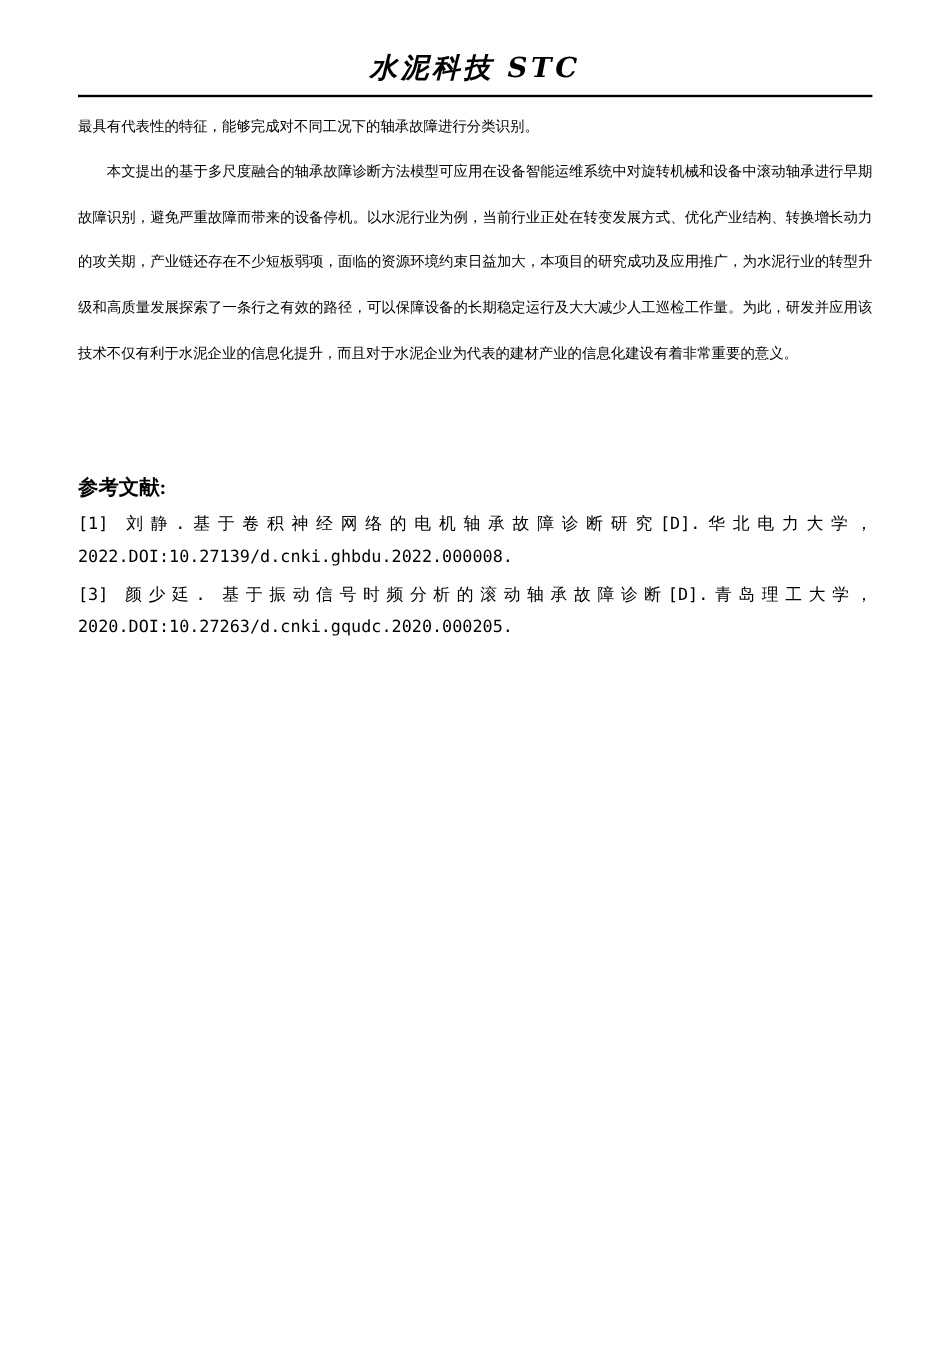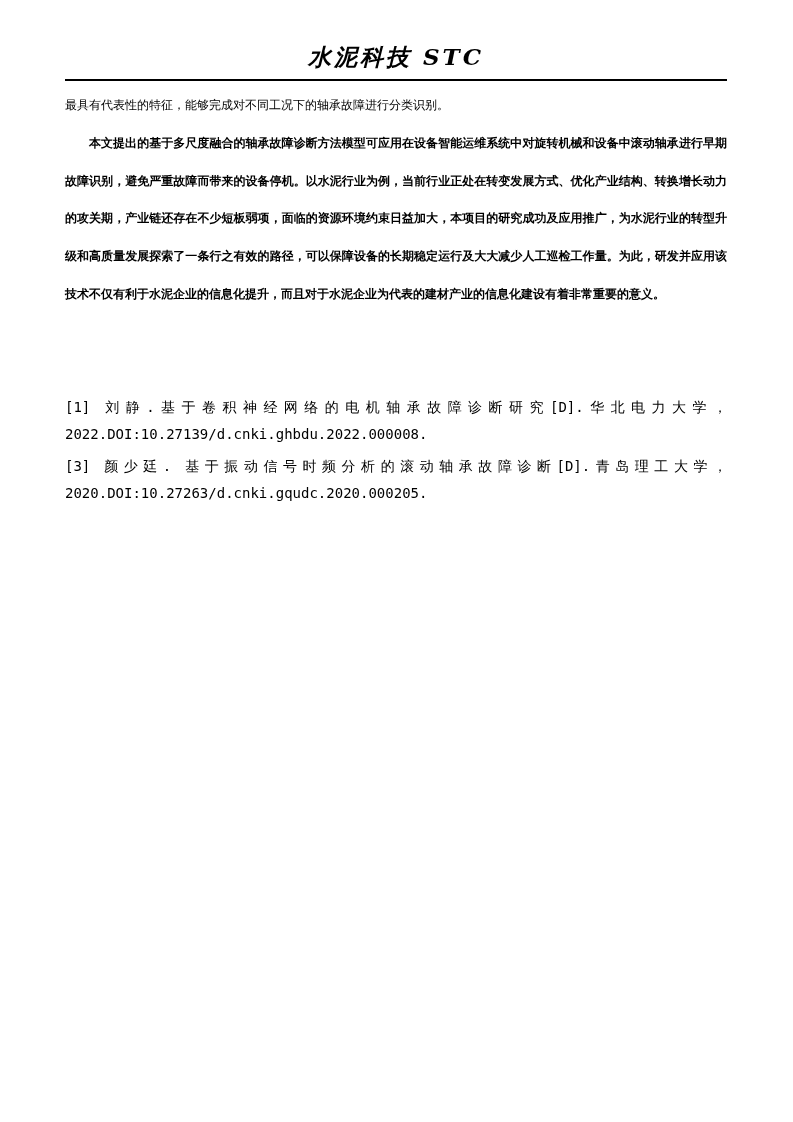--- a/index.html
+++ b/index.html
@@ -35,21 +35,21 @@
     border-bottom: 2.5px solid #000000;
   }
   .body-text {
     margin-top: 6px;
     font-size: 12px;
     line-height: 37.8px;
     text-align: justify;
     font-family: "Liberation Serif", serif;
   }
   .body-text p.cont { text-indent: 0; }
-  .body-text p.para { text-indent: 2em; font-weight: bold; }
+  .body-text p.para { text-indent: 2em; }
   .references {
     margin-top: 80px;
   }
   .ref-heading {
     font-size: 17px;
     font-weight: bold;
     line-height: 26px;
     font-family: "Liberation Serif", serif;
   }
   .ref-item {
@@ -96,20 +96,21 @@
     <div class="journal-title">水泥科技 STC</div>
 
     <div class="header-rule"></div>
 
     <div class="body-text">
       <p class="cont">最具有代表性的特征，能够完成对不同工况下的轴承故障进行分类识别。</p>
       <p class="para">本文提出的基于多尺度融合的轴承故障诊断方法模型可应用在设备智能运维系统中对旋转机械和设备中滚动轴承进行早期故障识别，避免严重故障而带来的设备停机。以水泥行业为例，当前行业正处在转变发展方式、优化产业结构、转换增长动力的攻关期，产业链还存在不少短板弱项，面临的资源环境约束日益加大，本项目的研究成功及应用推广，为水泥行业的转型升级和高质量发展探索了一条行之有效的路径，可以保障设备的长期稳定运行及大大减少人工巡检工作量。为此，研发并应用该技术不仅有利于水泥企业的信息化提升，而且对于水泥企业为代表的建材产业的信息化建设有着非常重要的意义。</p>
     </div>
 
     <div class="references">
+      <div class="ref-heading">参考文献:</div>
       <p class="ref-item">[1] 刘静.基于卷积神经网络的电机轴承故障诊断研究[D].华北电力大学，2022.DOI:10.27139/d.cnki.ghbdu.2022.000008.</p>
       <p class="ref-item">[3] 颜少廷. 基于振动信号时频分析的滚动轴承故障诊断[D].青岛理工大学，2020.DOI:10.27263/d.cnki.gqudc.2020.000205.</p>
     </div>
 
   </div>
 
   <div class="footer-rule"></div>
   <div class="footer-page-number">53</div>
   <div class="footer-issue">2017.No.1</div>
 </div>

